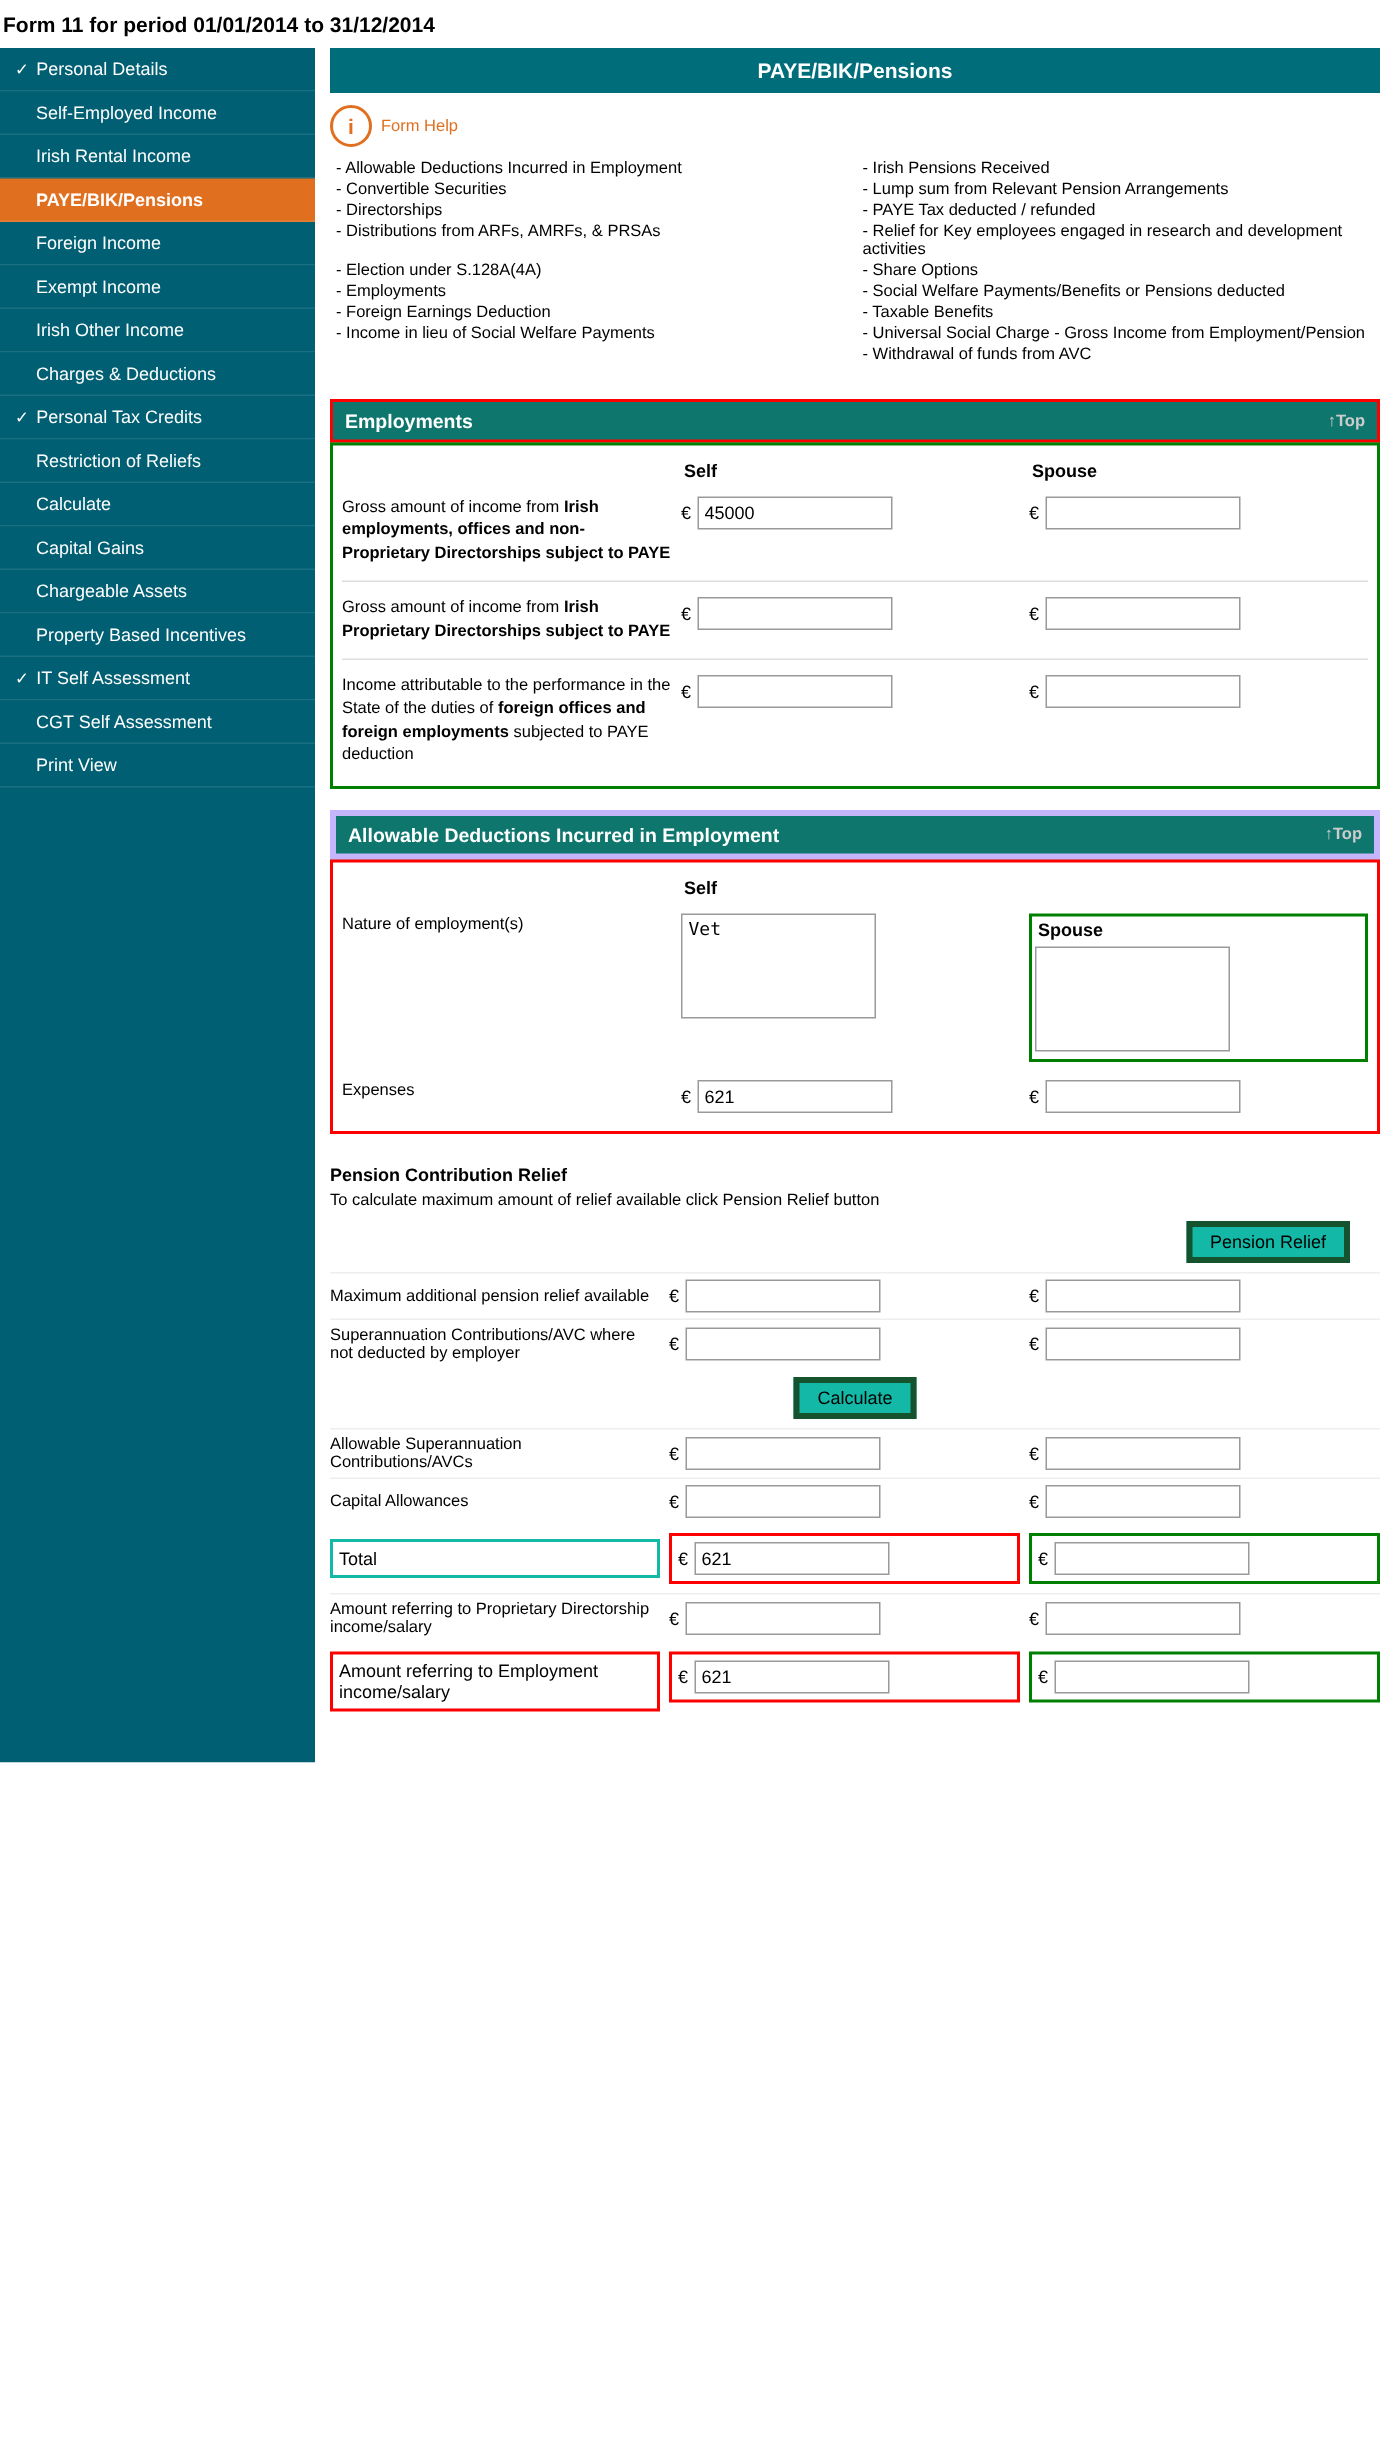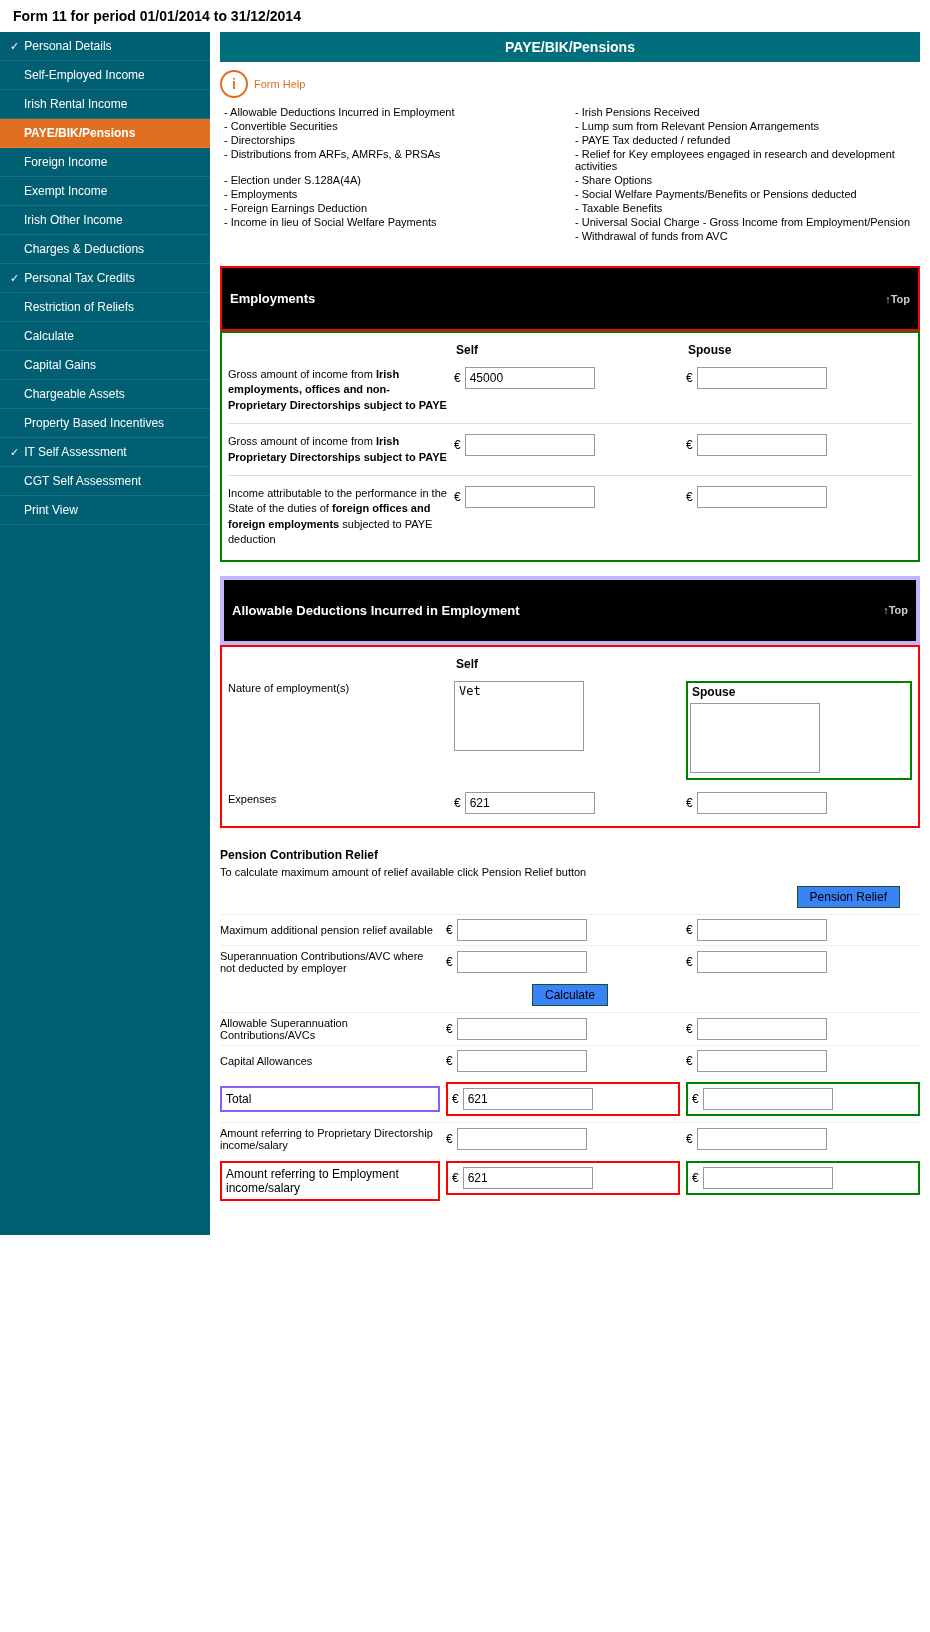--- a/index.html
+++ b/index.html
@@ -1,18 +1,18 @@
 <!DOCTYPE html>
 <html><head>
   <meta charset="utf-8">
   <style>
     * { box-sizing: border-box; margin: 0; padding: 0; }
     body { font-family: Arial, sans-serif; font-size: 12px; background: #fff; color: #000; }
 
-    .page-title { font-weight: bold; font-size: 14px; padding: 8px 13px; }
+    .page-title { font-weight: bold; font-size: 14px; padding: 8px 2px; }
 
     .main-wrapper { display: flex; flex-direction: row; }
 
     
     .sidebar { width: 210px; min-width: 210px; background: #005f73; }
     .sidebar-item {
       display: flex; align-items: center;
       padding: 7px 10px;
       color: #fff;
       font-size: 12px;
@@ -60,25 +60,25 @@
       grid-template-columns: 1fr 1fr;
       gap: 2px 10px;
       font-size: 11px;
       margin-bottom: 24px;
       padding: 0 4px;
     }
 
     
     .sub-section { margin-bottom: 14px; }
     .sub-section-header {
-      background: #000000;
+      background: #0f766e;
       color: #fff;
       font-weight: bold;
       font-size: 13px;
-      padding: 23px 8px;
+      padding: 5px 8px;
       display: flex;
       justify-content: space-between;
       align-items: center;
     }
     .sub-section-header .top-link { font-size: 11px; color: #ccc; cursor: pointer; }
 
     .grid-cols { display: grid; grid-template-columns: 220px 1fr 1fr; gap: 6px; padding: 6px 0; align-items: start; }
     .grid-cols-header { display: grid; grid-template-columns: 220px 1fr 1fr; gap: 6px; padding: 4px 0; }
     .col-header { font-weight: bold; font-size: 12px; text-align: left; padding-left: 2px; }
 
@@ -105,22 +105,22 @@
       background: #fff;
       resize: none;
     }
 
     .row-divider { border-top: 1px solid #ddd; margin: 4px 0; }
 
     .pension-header { font-weight: bold; font-size: 12px; margin: 20px 0 4px 0; }
     .pension-desc { font-size: 11px; margin-bottom: 8px; color: #000; }
 
     .btn {
-      background: #3b82f6;
-      border: 1px solid #14532d;
+      background: #14b8a6;
+      border: 4px solid #14532d;
       padding: 3px 12px;
       font-size: 12px;
       cursor: pointer;
     }
 
     .btn-row { display: flex; justify-content: flex-end; margin: 6px 0; padding-right: 20px; }
     .btn-row2 { display: flex; justify-content: center; margin: 6px 0; }
 
     .field-row { display: grid; grid-template-columns: 220px 1fr 1fr; gap: 6px; align-items: center; padding: 4px 0; border-top: 1px solid #eee; }
     .field-row-label { font-size: 11px; }
@@ -415,21 +415,21 @@
         </div>
         <div class="euro-input">
           <div class="euro-row">
             <span class="euro-sign">€</span>
             <input class="text-input" type="text" value="" style="">
           </div>
         </div>
       </div>
 
       <div style="margin: 6px 0; display:grid; grid-template-columns:220px 1fr 1fr; gap:6px; align-items:center;">
-        <div style="border:2px solid #8b5cf6; padding:4px;">
+        <div style="border:2px solid #14b8a6; padding:4px;">
           <span>Total</span>
         </div>
         <div style="border:2px solid red; padding:4px;">
           <div class="euro-row">
             <span class="euro-sign">€</span>
             <input class="text-input" type="text" value="621" style="">
           </div>
         </div>
         <div style="border:2px solid green; padding:4px;">
           <div class="euro-row">

